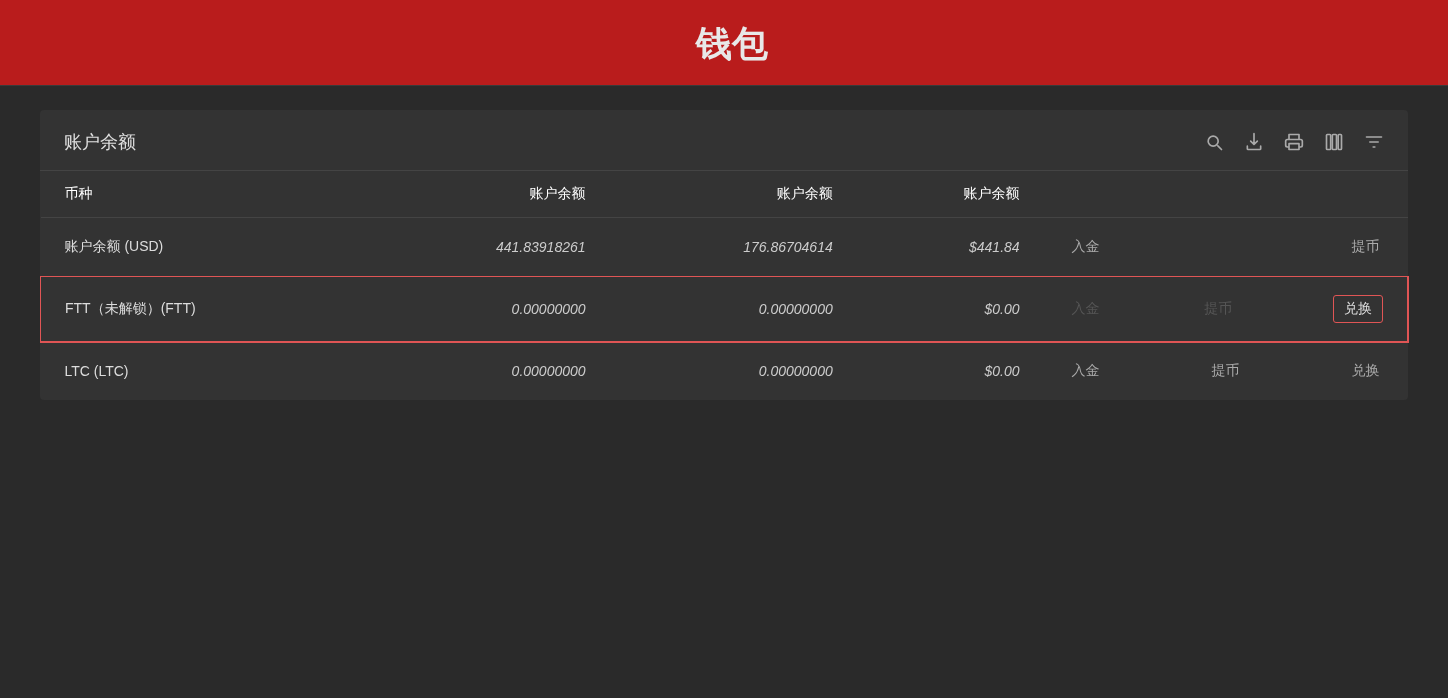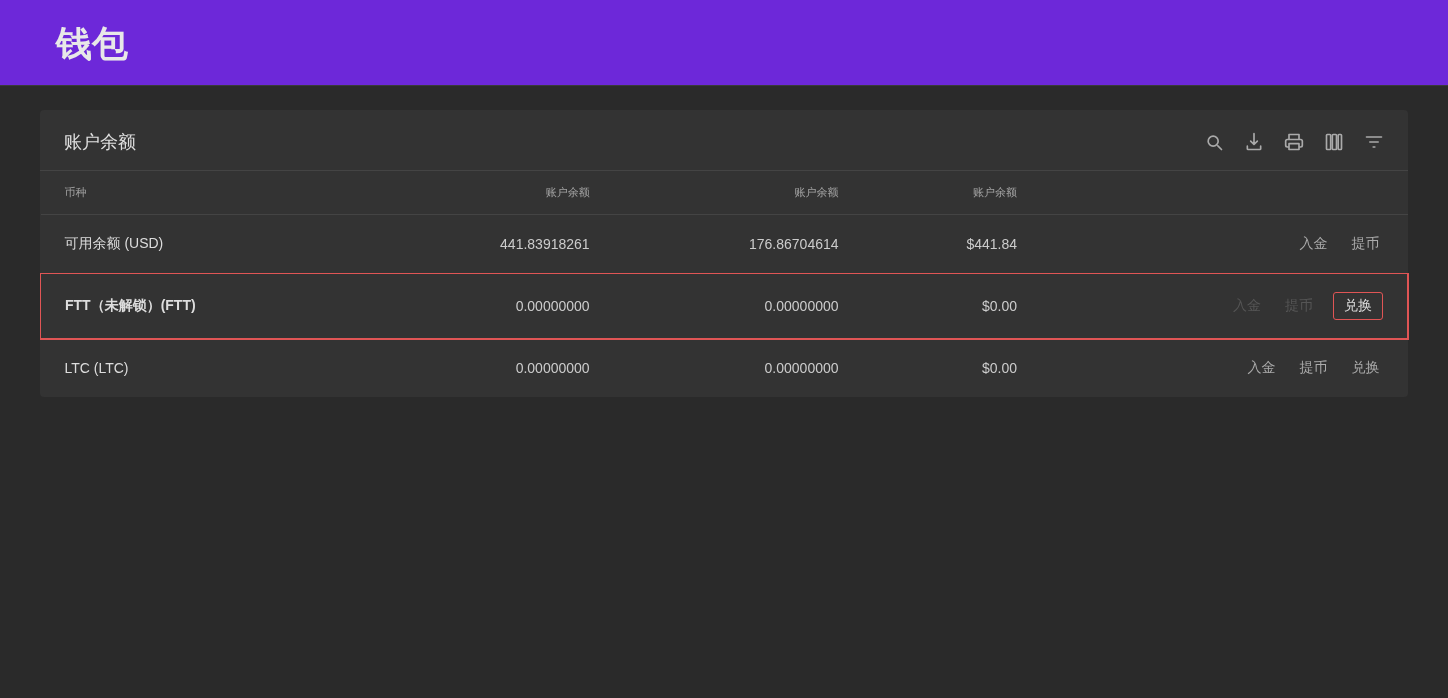--- a/index.html
+++ b/index.html
@@ -5,23 +5,24 @@
     * { box-sizing: border-box; margin: 0; padding: 0; }
     body {
       background-color: #2a2a2a;
       color: #e0e0e0;
       font-family: -apple-system, BlinkMacSystemFont, "PingFang SC", "Microsoft YaHei", sans-serif;
       min-height: 698px;
       width: 1448px;
     }
 
     .page-header {
-      background-color: #6d28d9;
+      background-color: #b91c1c;
       padding: 20px 40px 16px 56px;
       border-bottom: 1px solid #3a3a3a;
+      text-align: center;
     }
 
     .page-title {
       font-size: 36px;
       font-weight: 600;
       color: #e8e8e8;
     }
 
     .card {
       background-color: #333333;
@@ -64,22 +65,22 @@
       border-collapse: collapse;
     }
 
     thead tr {
       border-bottom: 1px solid #444444;
     }
 
     thead th {
       padding: 14px 24px;
       text-align: left;
-      font-size: 11px;
-      color: #a3a3a3;
+      font-size: 14px;
+      color: #ffffff;
       font-weight: 400;
     }
 
     thead th.align-right {
       text-align: right;
     }
 
     tbody tr {
       border-bottom: 1px solid #3d3d3d;
     }
@@ -89,20 +90,21 @@
     }
 
     tbody td {
       padding: 18px 24px;
       font-size: 14px;
       color: #cccccc;
     }
 
     tbody td.align-right {
       text-align: right;
+      font-style: italic;
     }
 
     .currency-name {
       color: #dddddd;
       font-size: 14px;
     }
 
     .action-btn {
       background: none;
       border: none;
@@ -125,30 +127,29 @@
     }
 
     .action-btn.exchange {
       color: #aaaaaa;
     }
 
     .row-actions {
       display: flex;
       align-items: center;
       gap: 16px;
-      justify-content: flex-end;
+      justify-content: space-between;
     }
 
     .ftt-row {
       border: 1.5px solid #e05555;
     }
 
     .ftt-row td:first-child {
       border-left: none;
-      font-weight: bold;
     }
 
     
     .icon-svg {
       width: 20px;
       height: 20px;
       fill: currentColor;
     }
   </style>
 </head>
@@ -197,21 +198,21 @@
       <tr>
         <th>币种</th>
         <th class="align-right">账户余额</th>
         <th class="align-right">账户余额</th>
         <th class="align-right">账户余额</th>
         <th></th>
       </tr>
     </thead>
     <tbody id="table-body">
     <tr>
-          <td class="currency-name">可用余额 (USD)</td>
+          <td class="currency-name">账户余额 (USD)</td>
           <td class="align-right">441.83918261</td>
           <td class="align-right">176.86704614</td>
           <td class="align-right">$441.84</td>
           <td>
             <div class="row-actions">
               <button class="action-btn">入金</button>
               <button class="action-btn">提币</button>
             </div>
           </td>
         </tr>

